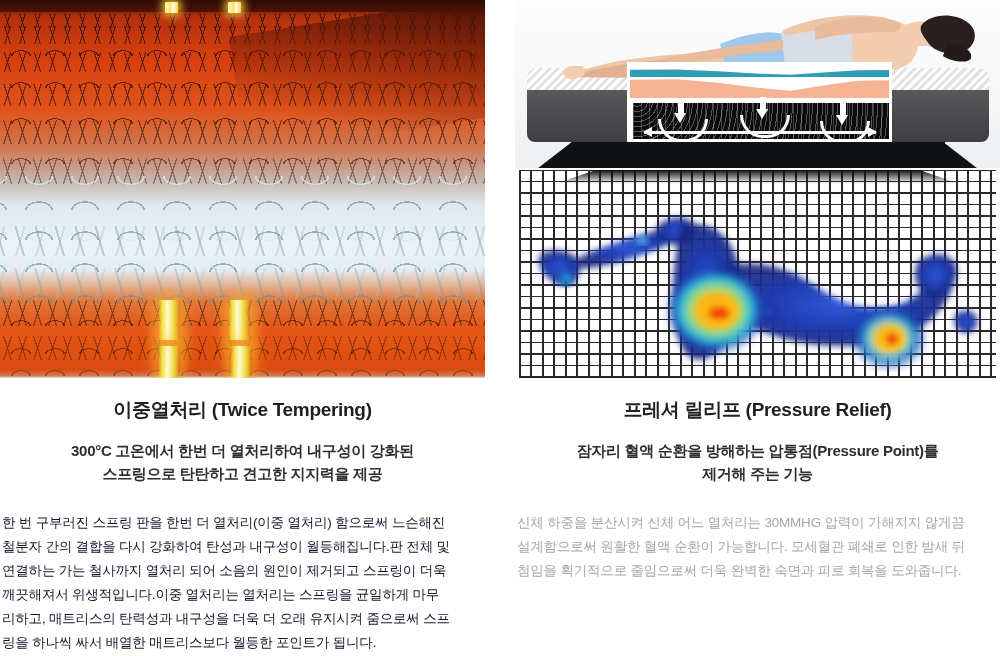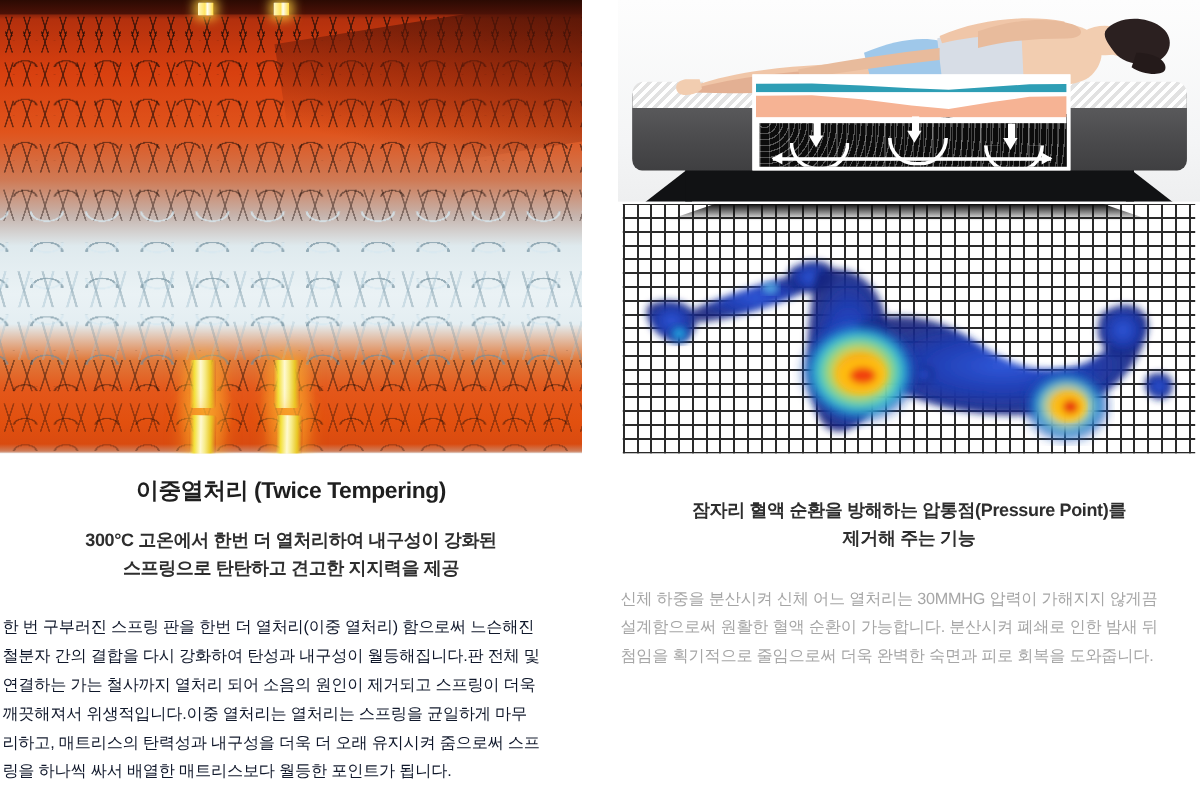--- a/index.html
+++ b/index.html
@@ -539,27 +539,28 @@
               <ellipse cx="47" cy="108" rx="9" ry="8" fill="url(#cyanDot)" opacity="0.95"></ellipse>
             </g>
             <g filter="url(#soft)">
               <ellipse cx="123" cy="70" rx="7" ry="5" fill="#5bb8e8" opacity="0.8"></ellipse>
             </g>
           </svg>
         </div>
       </div>
 
       <div class="caption">
+        <div class="cap-title">프레셔 릴리프 (Pressure Relief)</div>
         <div class="cap-sub">
           <div>잠자리 혈액 순환을 방해하는 압통점(Pressure Point)를</div>
           <div>제거해 주는 기능</div>
         </div>
       </div>
 
       <div class="body-copy">
         <div>신체 하중을 분산시켜 신체 어느 열처리는 30MMHG 압력이 가해지지 않게끔</div>
-        <div>설계함으로써 원활한 혈액 순환이 가능합니다. 분산시켜 폐쇄로 인한 밤새 뒤</div>
+        <div>설계함으로써 원활한 혈액 순환이 가능합니다. 모세혈관 폐쇄로 인한 밤새 뒤</div>
         <div>첨임을 획기적으로 줄임으로써 더욱 완벽한 숙면과 피로 회복을 도와줍니다.</div>
       </div>
     </div>
 
   </div>
 </div>
 
 </body></html>

